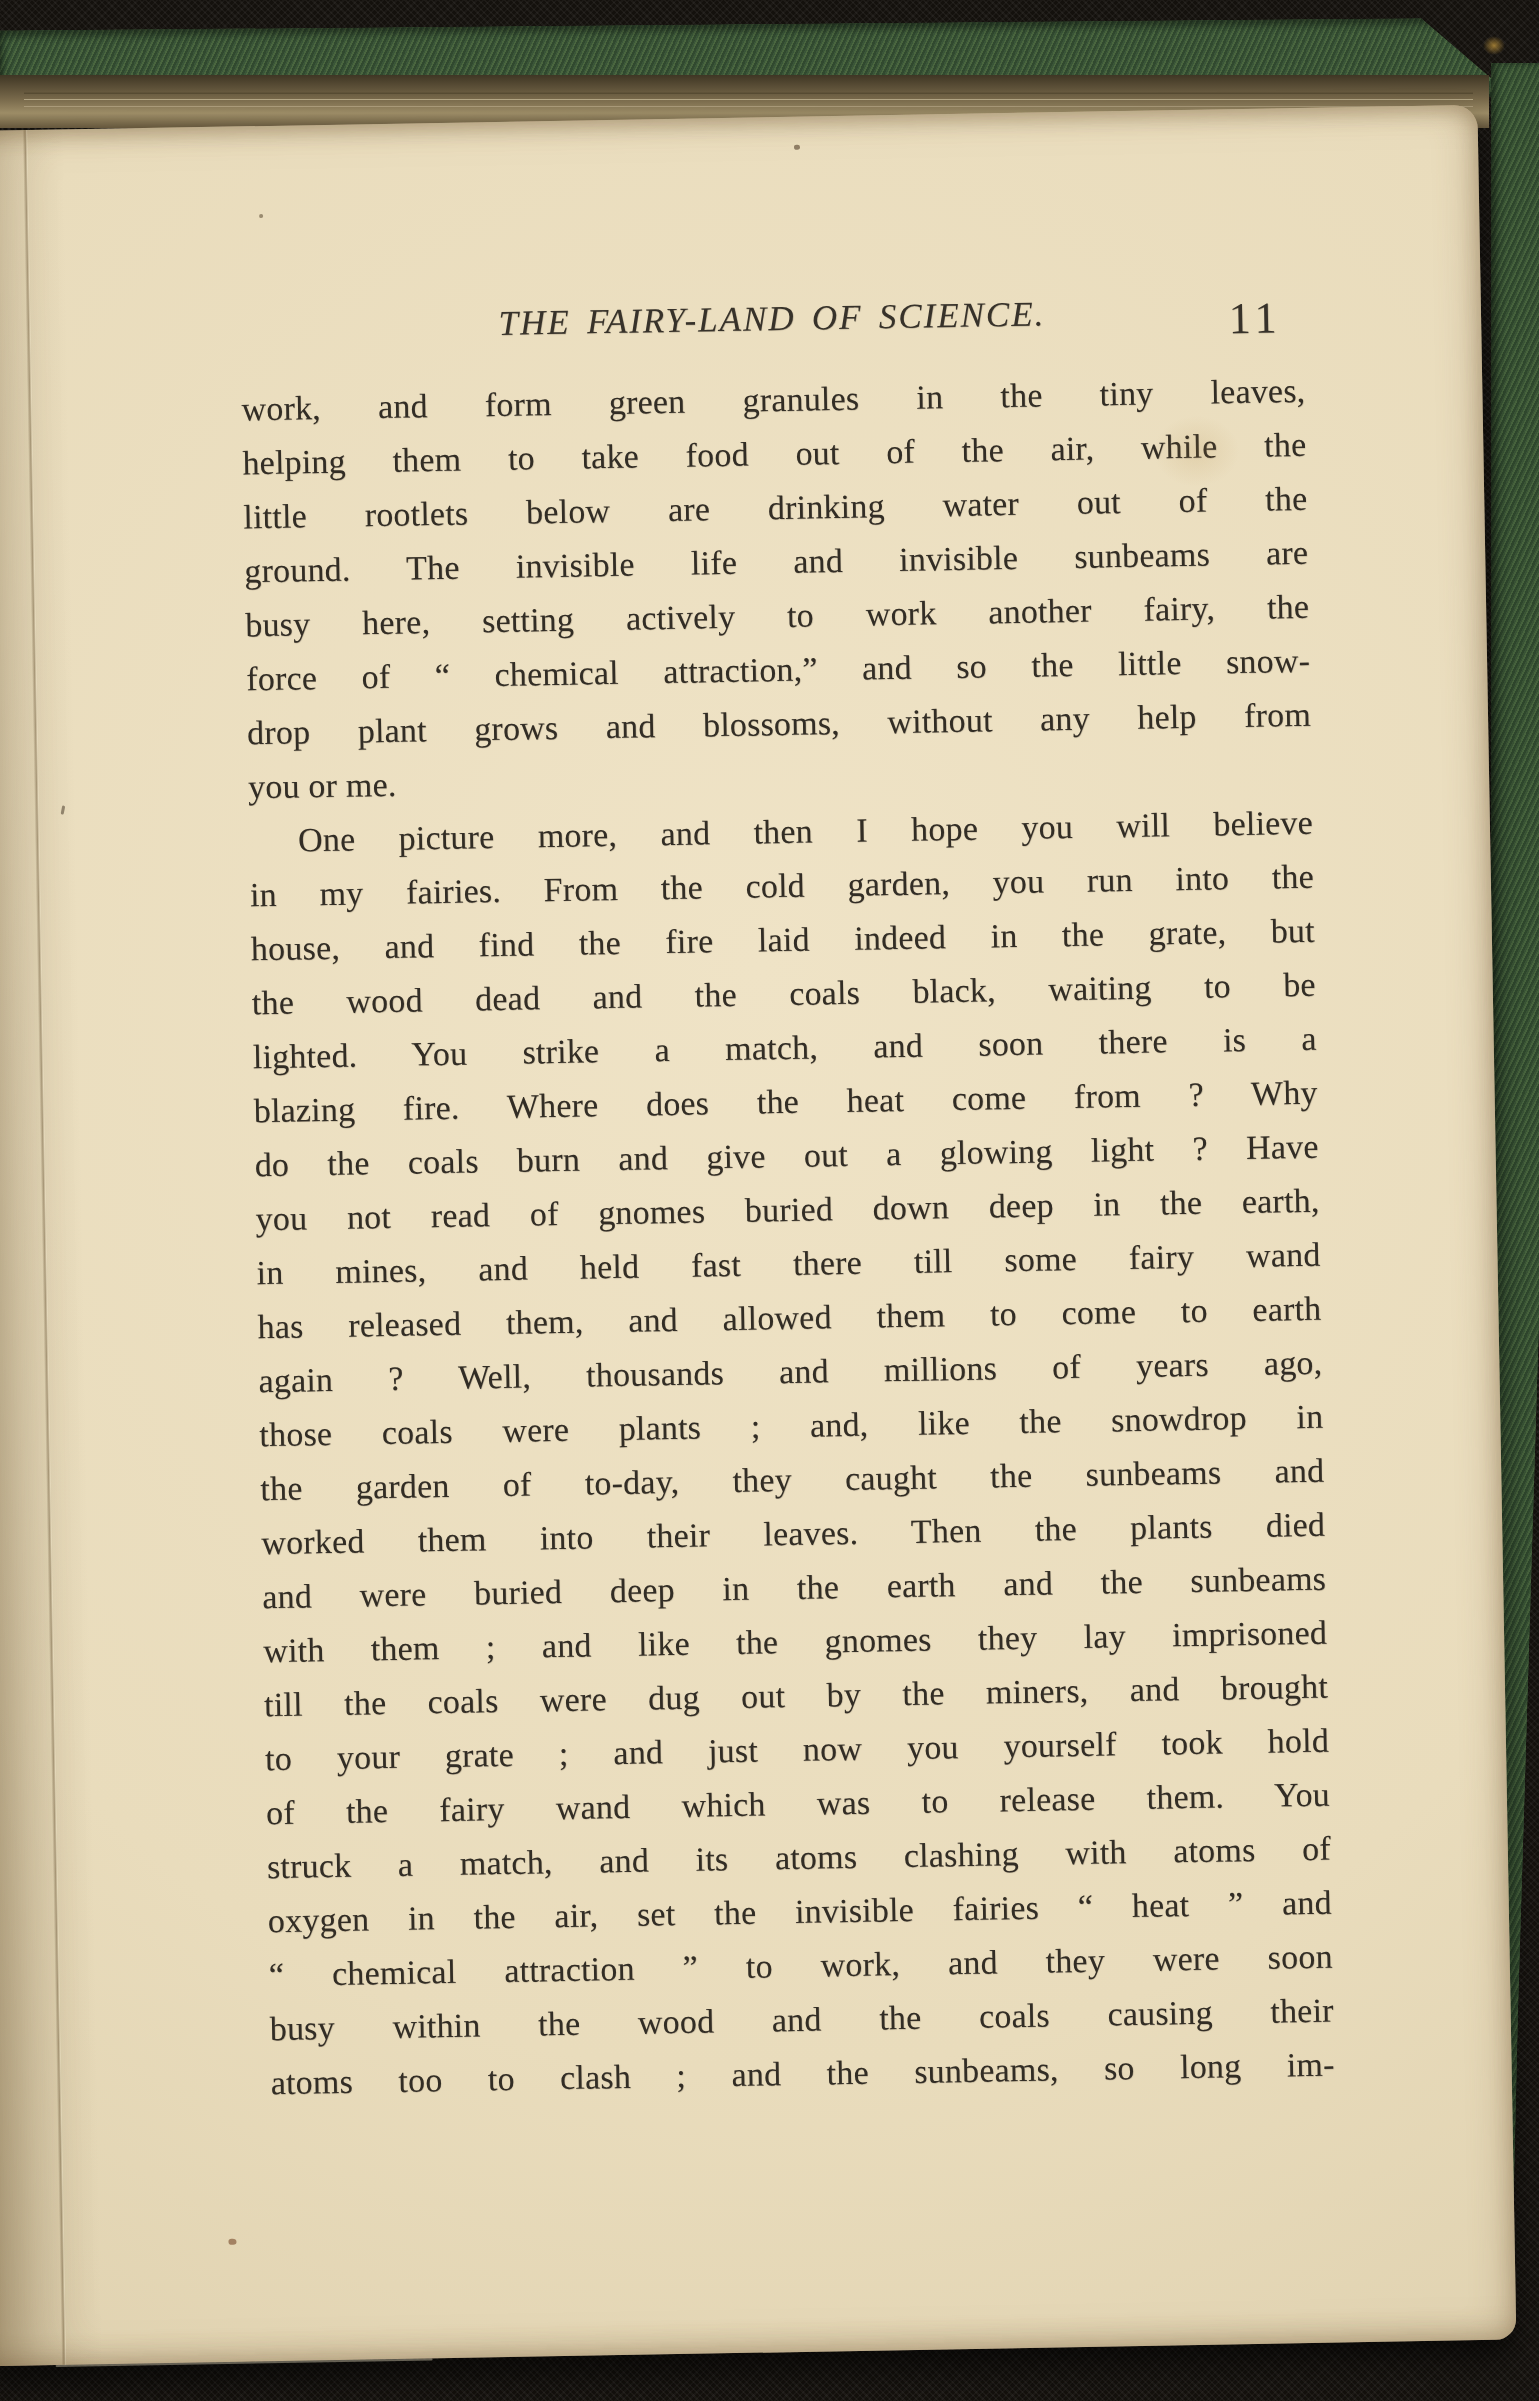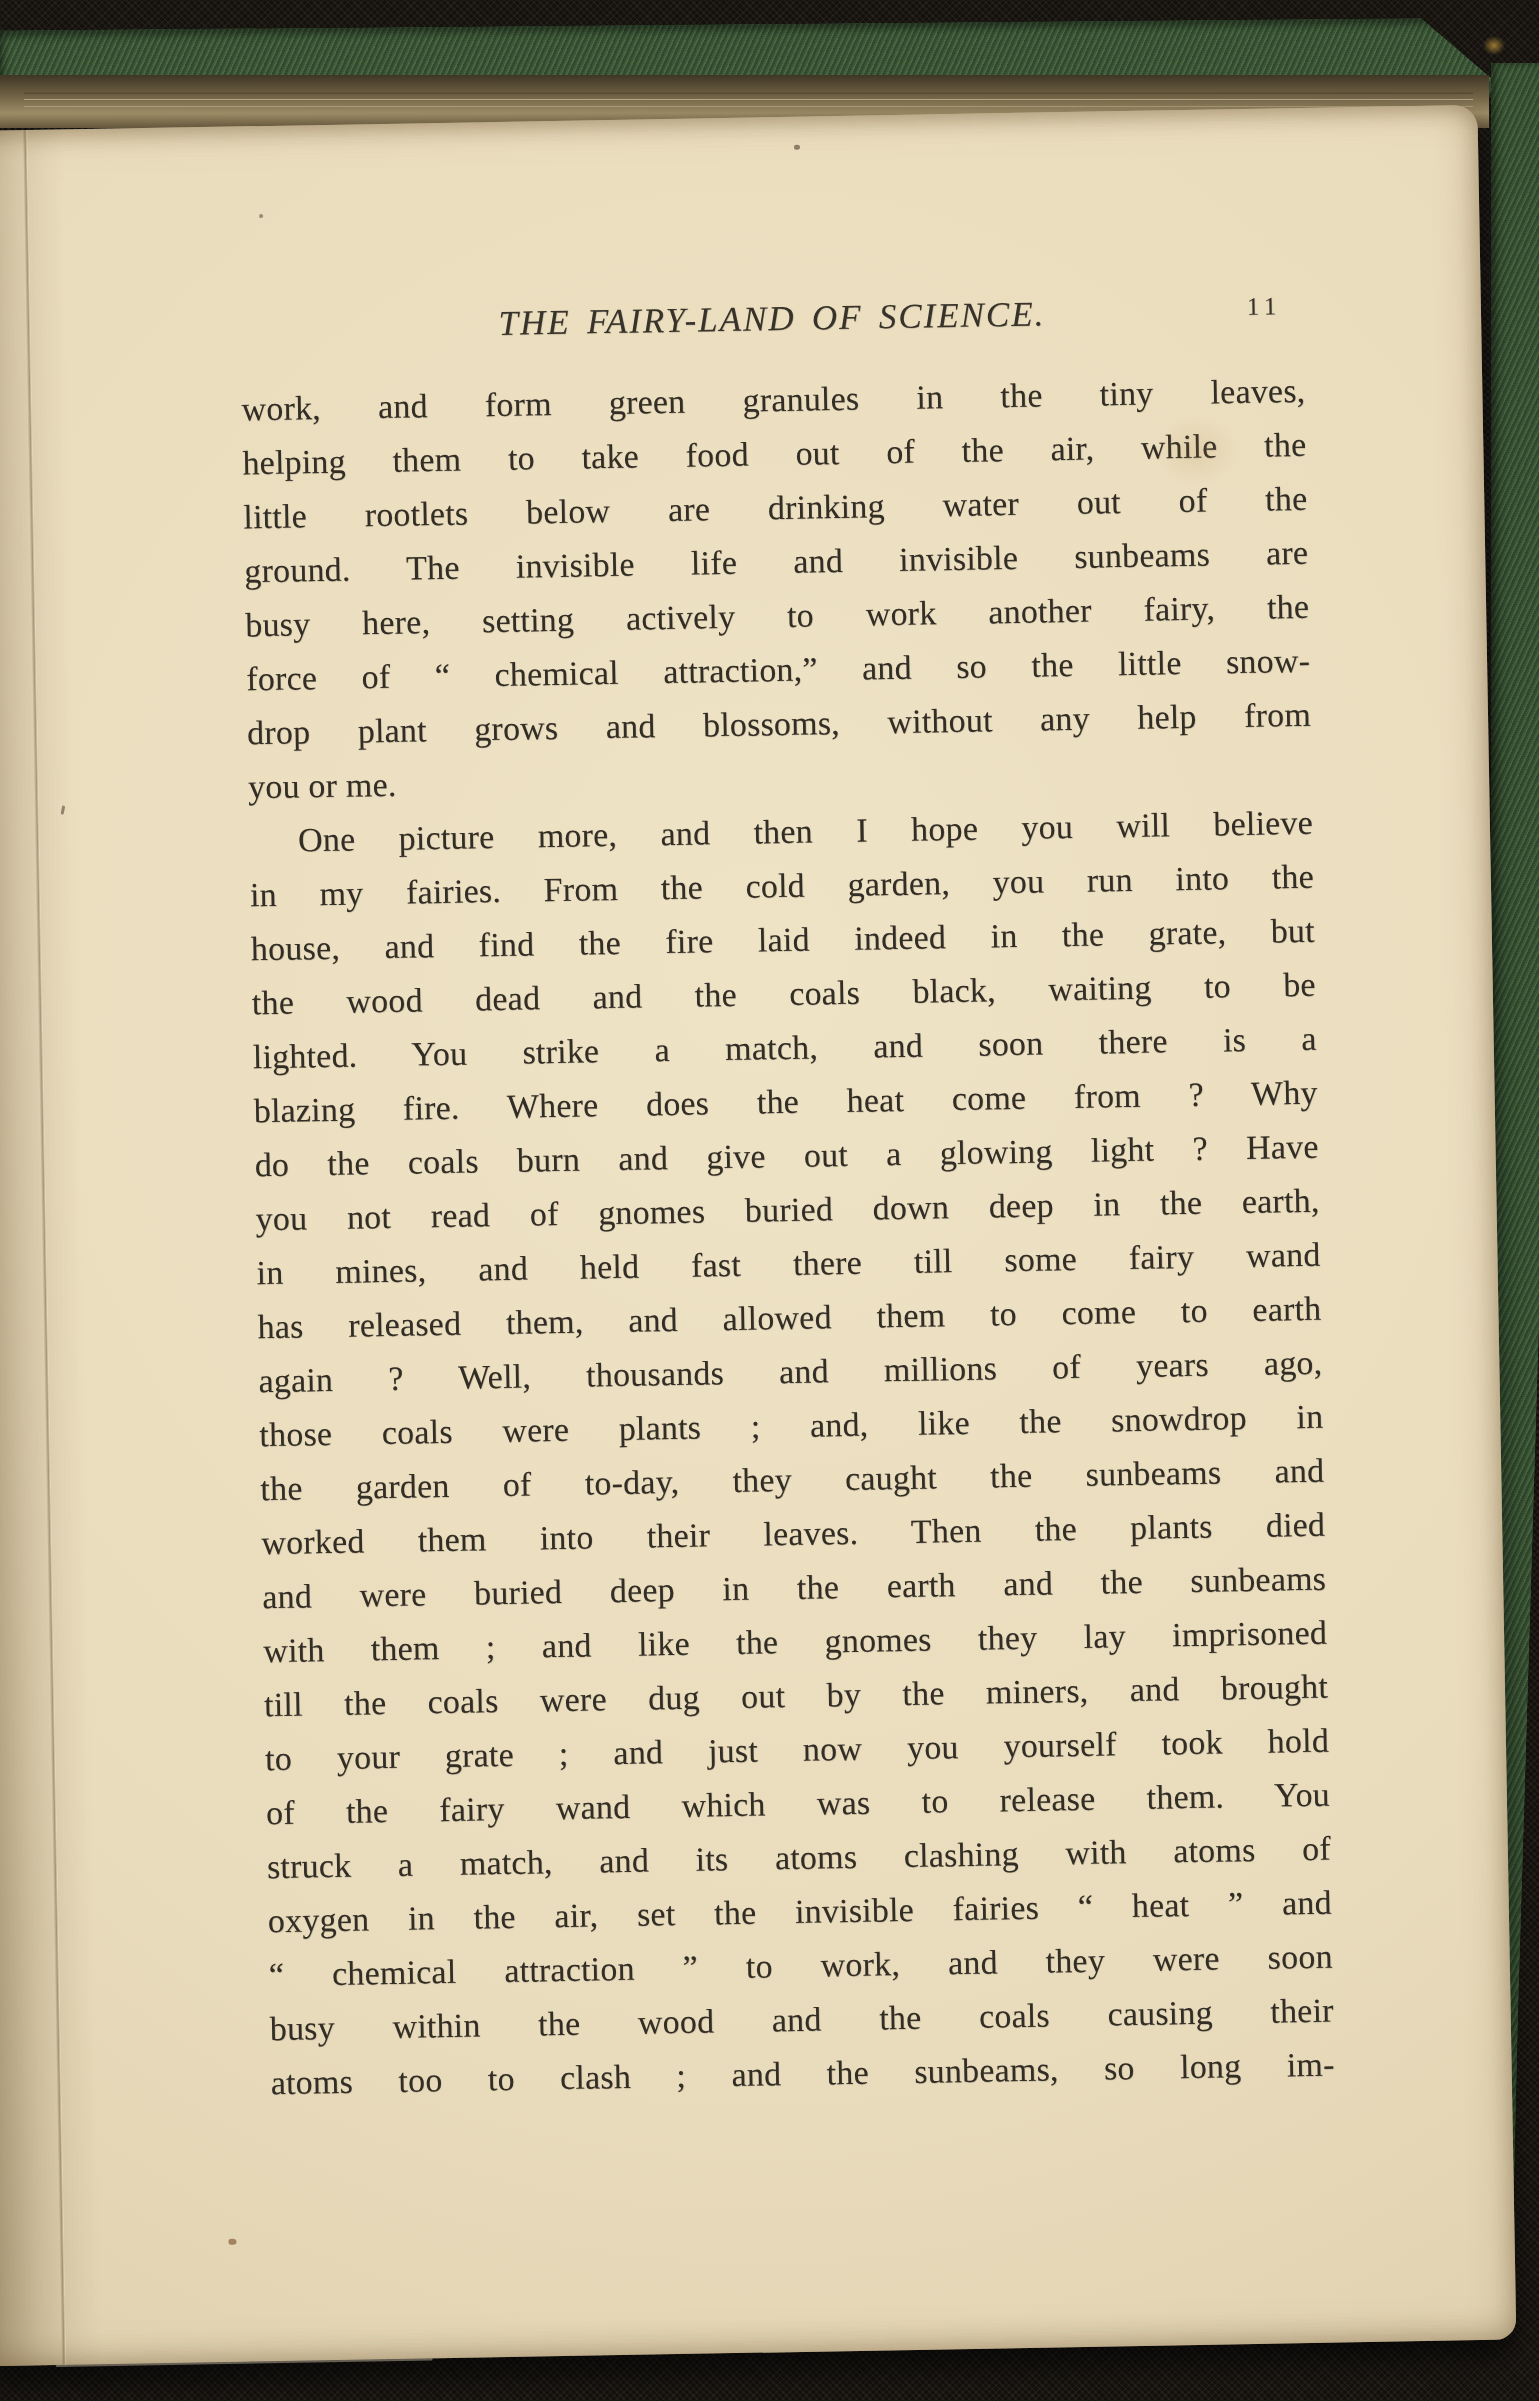--- a/index.html
+++ b/index.html
@@ -88,21 +88,21 @@
     text-align:center;
     font-style:italic;
     font-size:35px;
     letter-spacing:2px;
     word-spacing:5.5px;
     color:#37322a;
     text-shadow:0.4px 0.5px 0.7px rgba(55,45,35,0.35);
   }
   .head-num{
     position:absolute;right:22px;top:1.6px;
-    font-size:25px;letter-spacing:5.5px;color:#37322a;
+    font-size:44px;letter-spacing:5.5px;color:#37322a;
     text-shadow:0.4px 0.5px 0.7px rgba(55,45,35,0.35);
   }
   
   .text-block{
     position:absolute;left:291px;top:256px;width:1064px;
     font-size:34px;
     line-height:54px;
     letter-spacing:0.2px;
     text-shadow:0.4px 0.5px 0.7px rgba(55,45,35,0.32);
   }

